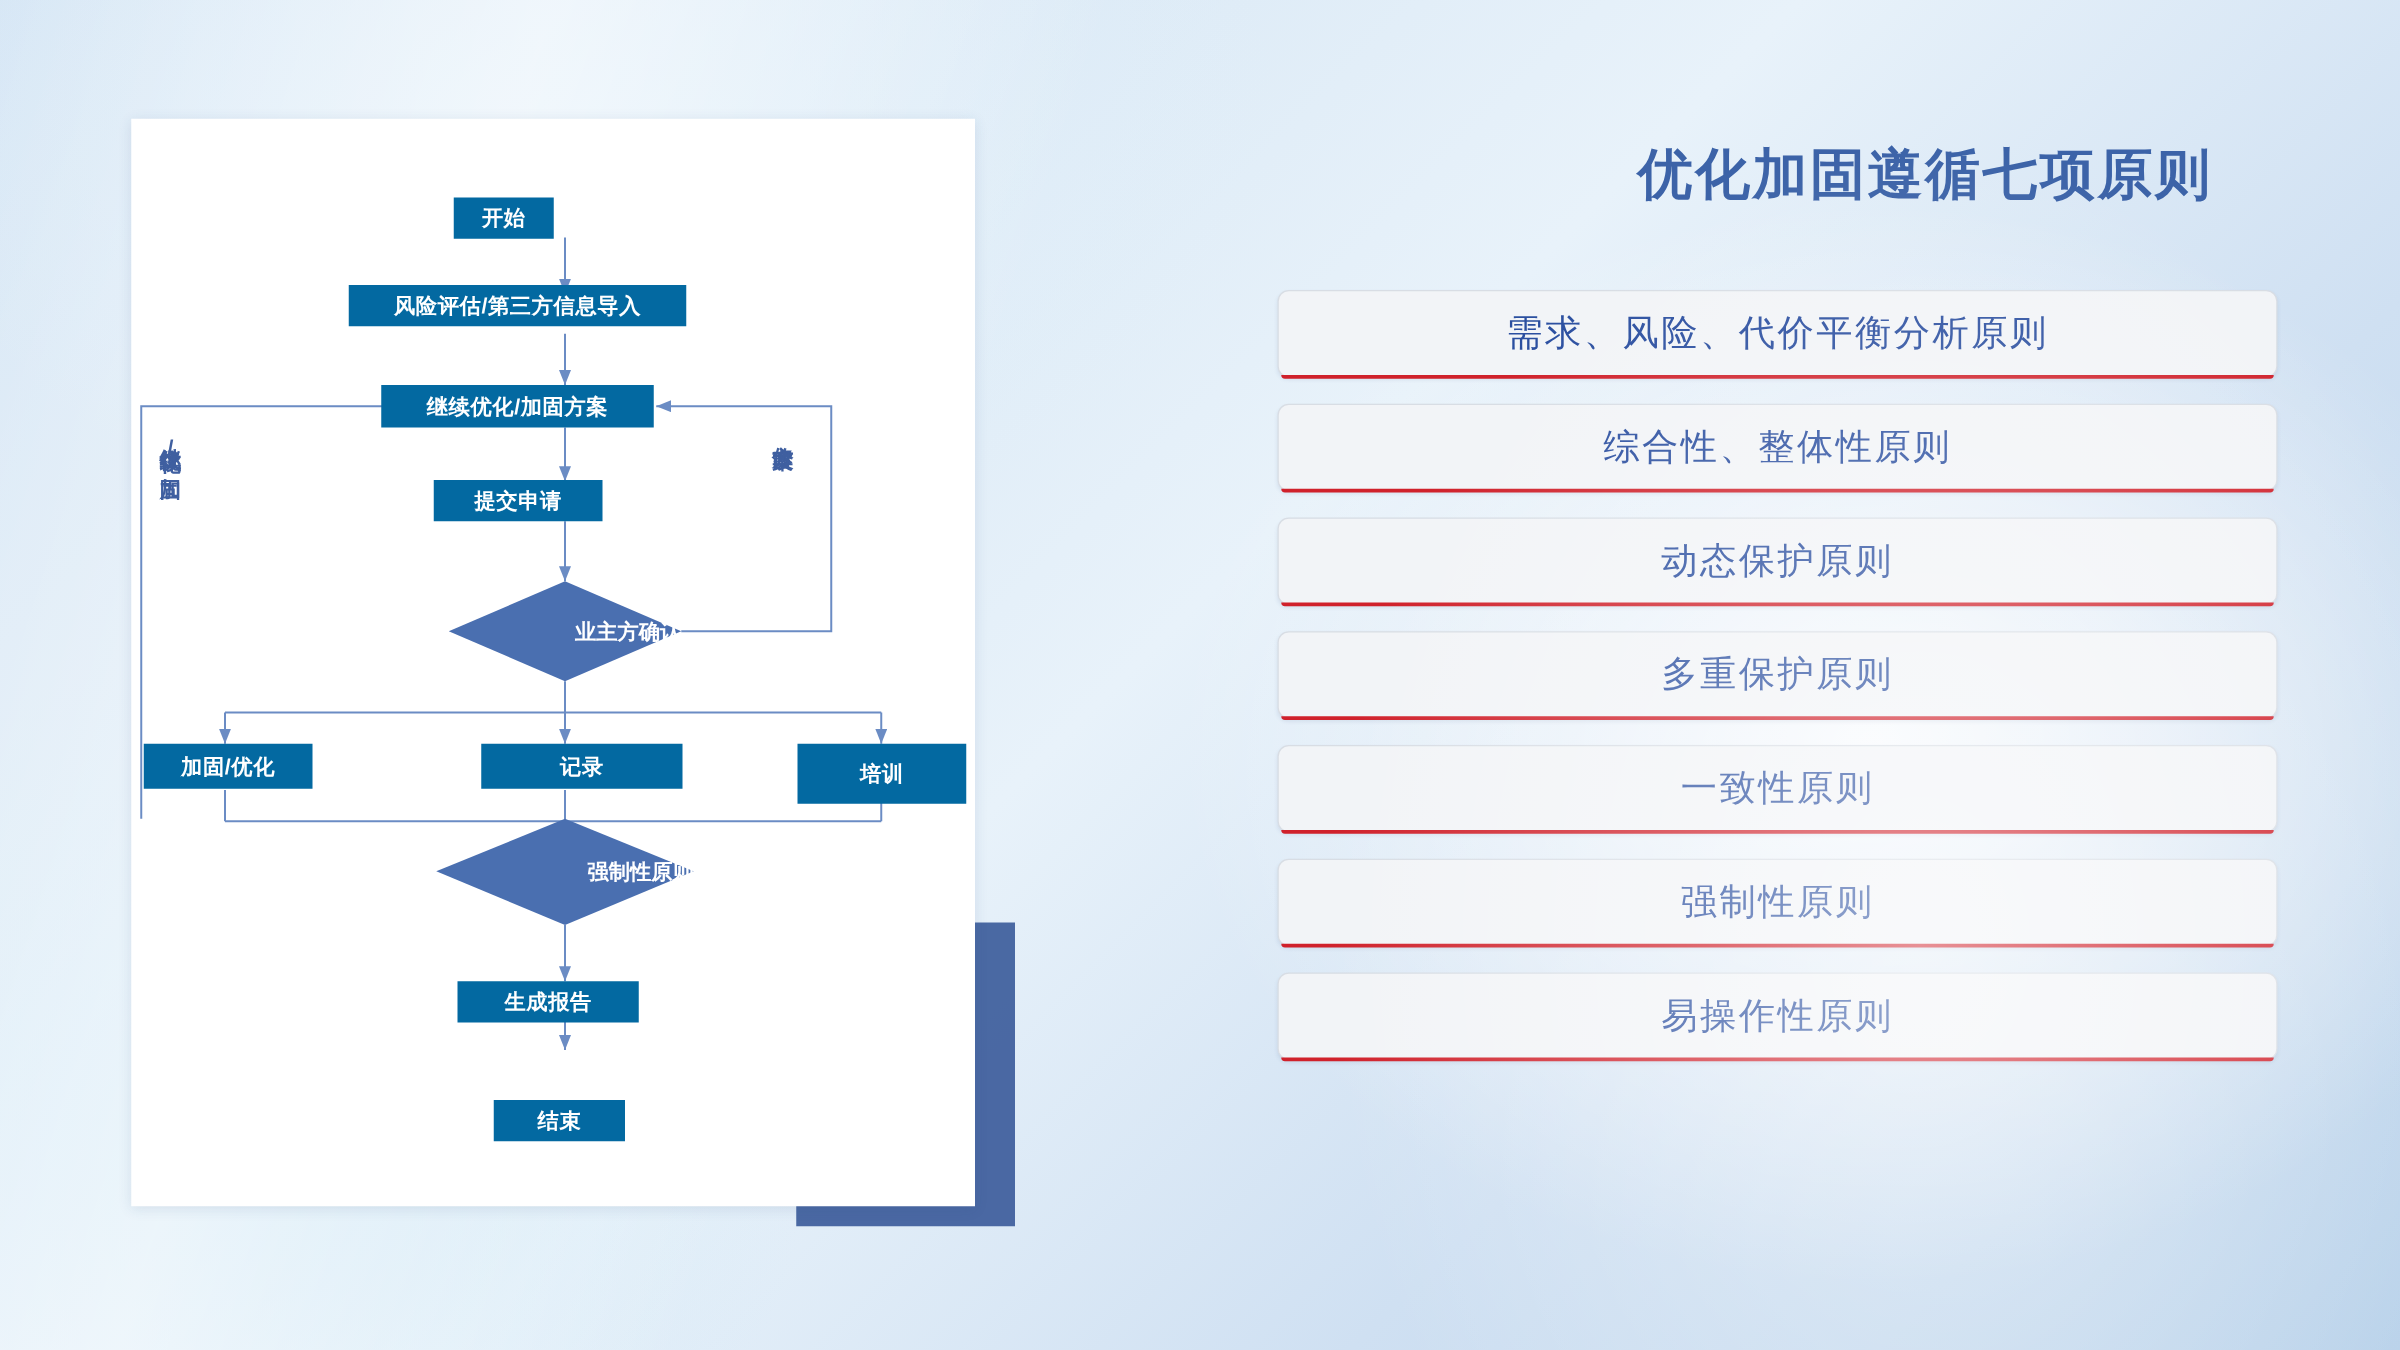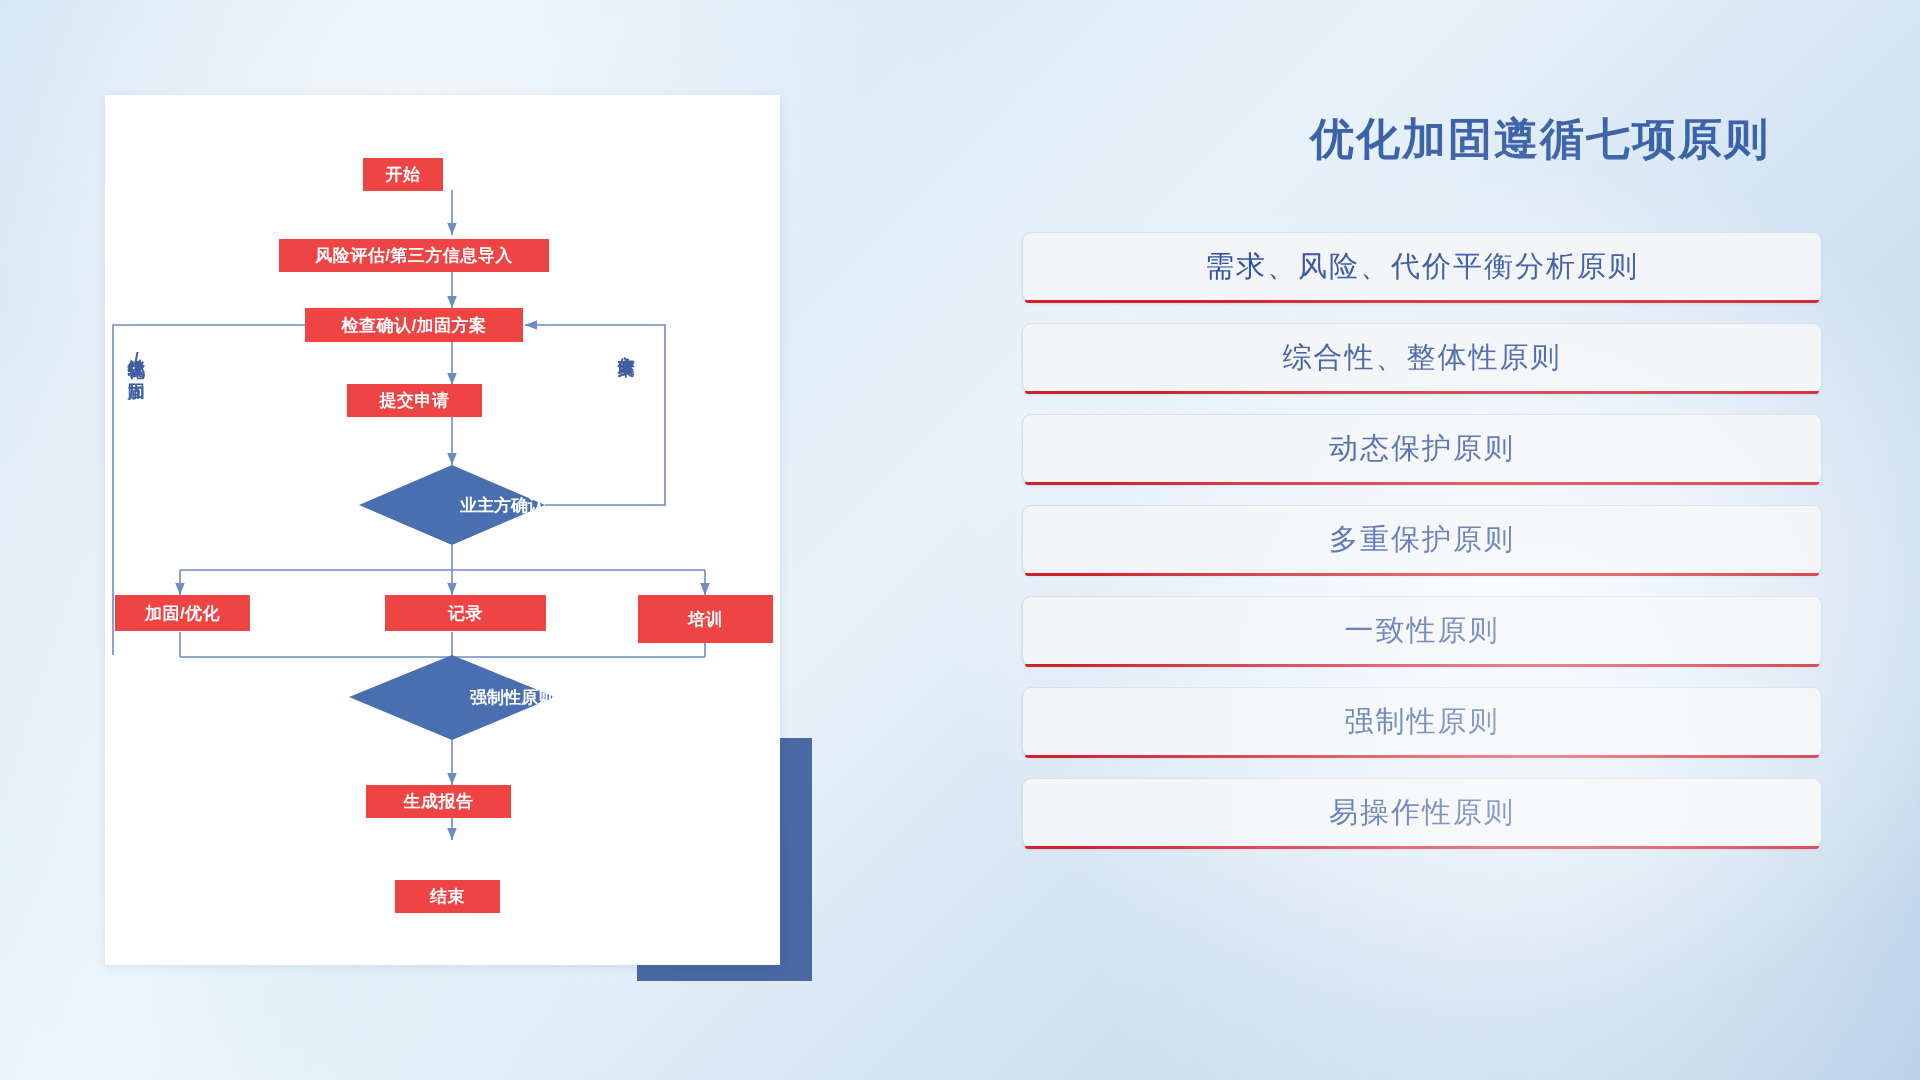--- a/index.html
+++ b/index.html
@@ -64,21 +64,21 @@
     background: #ffffff;
     box-shadow: 0 2px 10px rgba(40,70,120,0.12);
   }
   .flow {
     position: absolute;
     left: 0; top: 0;
     width: 675px; height: 870px;
   }
   .node {
     position: absolute;
-    background: #ef4444;
+    background: #0369a1;
     color: #ffffff;
     font-size: 17px;
     font-weight: bold;
     display: flex;
     align-items: center;
     justify-content: center;
     letter-spacing: 0.5px;
     box-sizing: border-box;
     white-space: nowrap;
   }
@@ -200,25 +200,25 @@
         <path d="M347,722 L347,745" marker-end="url(#arrow)"></path>
       </g>
 
       <polygon points="347,370 440,410 347,450 254,410" fill="#4a6fb0"></polygon>
       <polygon points="347,560 450,602 347,645 244,602" fill="#4a6fb0"></polygon>
     </svg>
 
     <div class="node" style="left:258px; top:63px; width:80px; height:33px;">
       <span>开始</span>
     </div>
-    <div class="node" style="left:174px; top:144px; width:270px; height:33px;">
+    <div class="node" style="left:174px; top:133px; width:270px; height:33px;">
       <span>风险评估/第三方信息导入</span>
     </div>
     <div class="node" style="left:200px; top:213px; width:218px; height:34px;">
-      <span>检查确认/加固方案</span>
+      <span>继续优化/加固方案</span>
     </div>
     <div class="node" style="left:242px; top:289px; width:135px; height:33px;">
       <span>提交申请</span>
     </div>
     <div class="node" style="left:10px; top:500px; width:135px; height:36px;">
       <span>加固/优化</span>
     </div>
     <div class="node" style="left:280px; top:500px; width:161px; height:36px;">
       <span>记录</span>
     </div>

